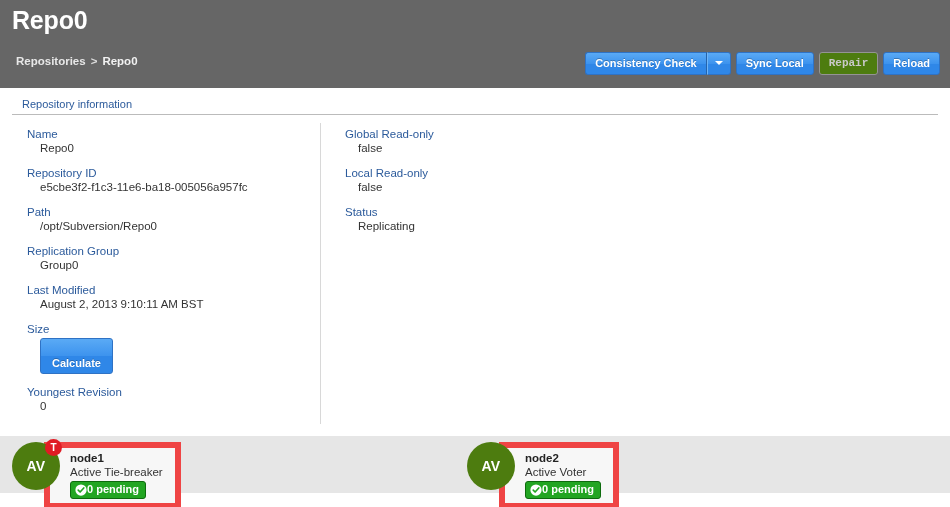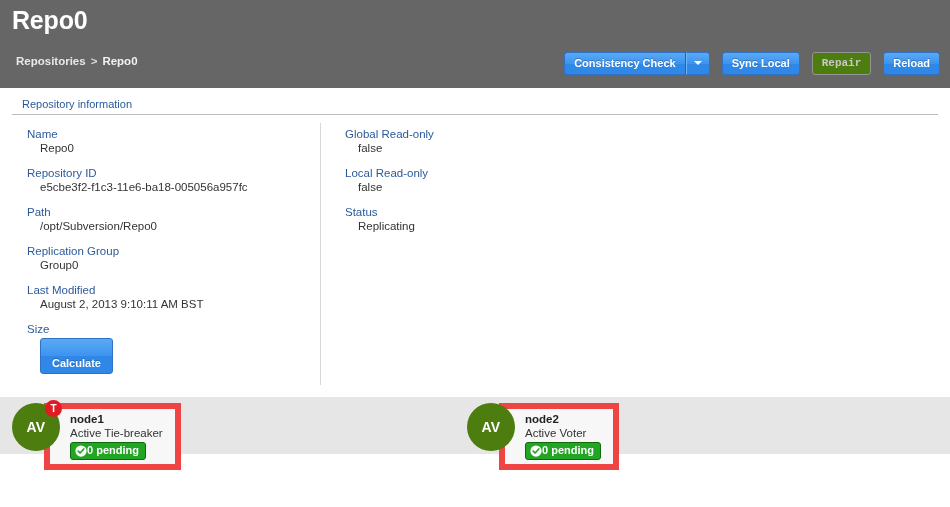--- a/index.html
+++ b/index.html
@@ -53,21 +53,21 @@
     color: #f2f2f2;
   }
 
   
   .header-actions {
     position: absolute;
     right: 10px;
     top: 52px;
     display: flex;
     align-items: stretch;
-    gap: 12px;
+    gap: 5px;
   }
   .btn {
     font-family: "Liberation Sans", sans-serif;
     font-size: 11px;
     font-weight: bold;
     color: #ffffff;
     border: 1px solid #2f72c4;
     border-radius: 3px;
     padding: 4px 9px 5px 9px;
     background: linear-gradient(to bottom, #5aaaf5 0%, #3d93ee 50%, #2f87e8 51%, #2f87e8 100%);
@@ -326,20 +326,24 @@
         <div class="field-value">August 2, 2013 9:10:11 AM BST</div>
       </div>
 
       <div class="field">
         <div class="field-label">Size</div>
         <div class="field-calc">
           <button class="btn btn-small">Calculate</button>
         </div>
       </div>
 
+      <div class="field">
+        <div class="field-label">Youngest Revision</div>
+        <div class="field-value">0</div>
+      </div>
 
     </div>
 
     <div class="info-col info-col-right">
 
       <div class="field">
         <div class="field-label">Global Read-only</div>
         <div class="field-value">false</div>
       </div>
 

